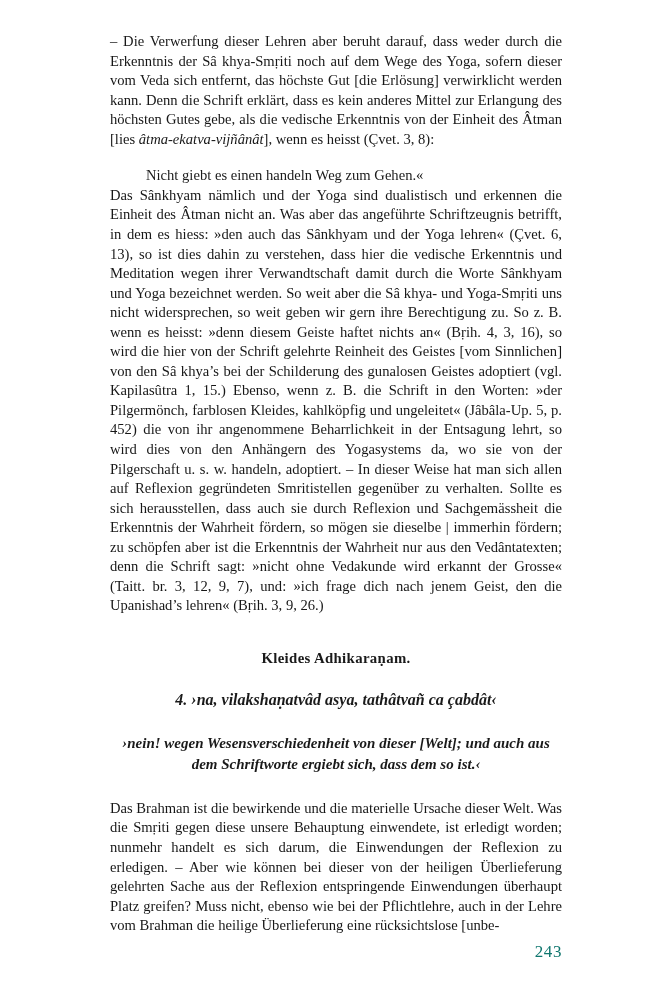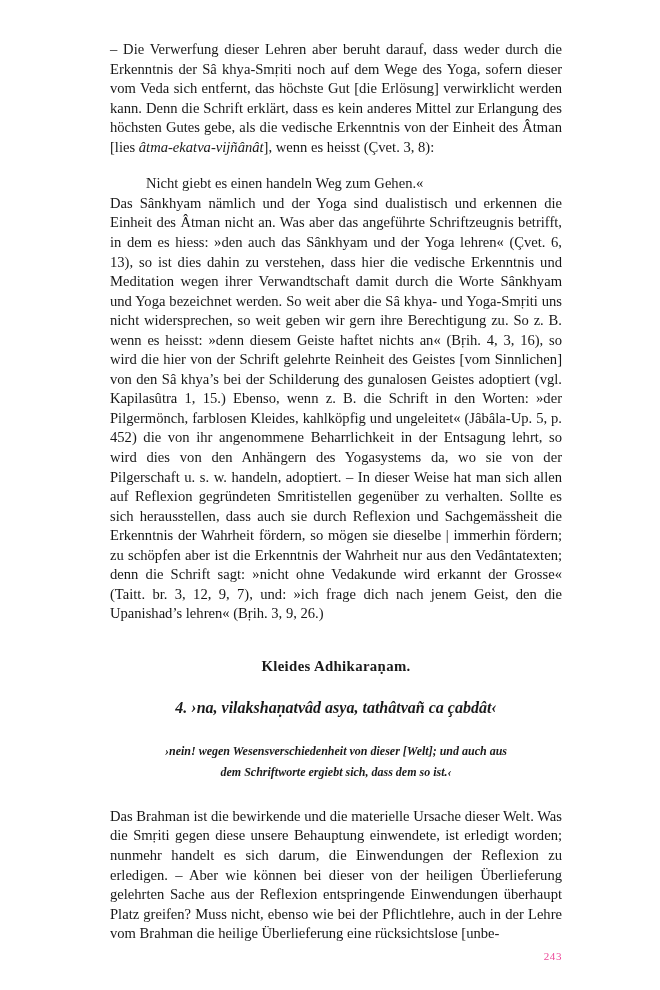--- a/index.html
+++ b/index.html
@@ -13,21 +13,21 @@
     font-family: "Liberation Serif", "DejaVu Serif", serif;
     color: #1a1a1a;
     overflow: hidden;
   }
 
   #page {
     position: relative;
     width: 660px;
     height: 990px;
     box-sizing: border-box;
-    padding: 40px 98px 24px 110px;
+    padding: 32px 98px 24px 110px;
   }
 
   .body-text {
     font-size: 14.6px;
     line-height: 19.55px;
     text-align: justify;
     text-justify: inter-word;
     hyphens: manual;
     margin: 0;
     color: #171717;
@@ -67,38 +67,38 @@
     margin-top: 24px;
   }
 
   .sutra-num {
     font-style: italic;
     font-weight: bold;
   }
 
   .translation {
     text-align: center;
-    font-size: 12px;
+    font-size: 15px;
     font-style: italic;
     font-weight: bold;
     line-height: 21px;
     margin-top: 24px;
   }
 
   .final-para {
     margin-top: 24px;
   }
 
   .page-number {
     position: absolute;
     right: 98px;
     bottom: 28px;
-    font-size: 11px;
+    font-size: 17px;
     letter-spacing: 0.6px;
-    color: #ec4899;
+    color: #0f766e;
   }
   i { font-style: italic; }
 </style>
 </head>
 <body>
 
 <div id="page">
 
   <p class="body-text para-first"><span>– Die Verwerfung dieser Lehren aber beruht darauf, dass weder durch die Erkenntnis der Sâ khya-Smṛiti noch auf dem Wege des Yoga, sofern dieser vom Veda sich entfernt, das höchste Gut [die Erlösung] verwirklicht werden kann. Denn die Schrift erklärt, dass es kein anderes Mittel zur Erlangung des höchsten Gutes gebe, als die vedische Erkenntnis von der Einheit des Âtman [lies </span><i>âtma-ekatva-vijñânât</i><span>], wenn es heisst (Çvet. 3, 8):</span></p>
 

